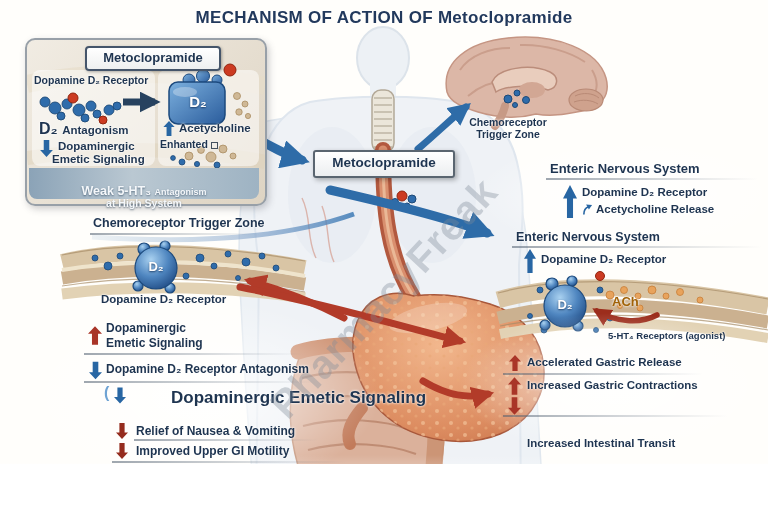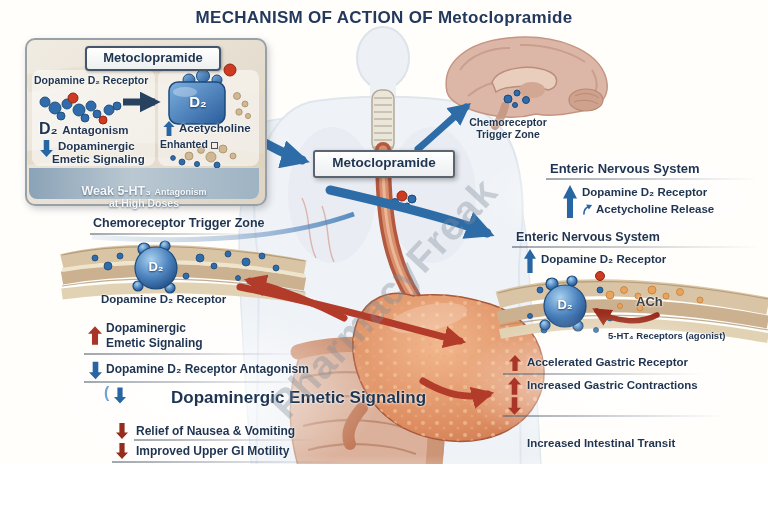--- a/index.html
+++ b/index.html
@@ -319,21 +319,21 @@
     <div class="arr" style="left:136px;top:81px;width:12px;height:15px;">
       <svg viewBox="0 0 12 16">
           <path class="fill-blue" d="M6 0 L12 6.5 H8.6 V16 H3.4 V6.5 H0 Z"></path>
         </svg>
     </div>
     <div class="txt" style="left:152px;top:82px;font-size:11.5px;">Acetycholine</div>
     <div class="txt" style="left:133px;top:98px;font-size:10.5px;"><span>Enhanted</span><span class="sq"></span></div>
 
     <div id="band" class="abs">
       <div class="l1"><span>Weak 5-HT₃</span> <span class="small">Antagonism</span></div>
-      <div class="l2">at High Doses</div>
+      <div class="l2">at High System</div>
     </div>
   </div>
 
   <div id="center-box" class="abs z2">Metoclopramide</div>
 
   <div class="txt z2" style="left:448px;top:116px;width:120px;text-align:center;font-size:10.5px;white-space:normal;">
     <div>Chemoreceptor</div>
     <div>Trigger Zone</div>
   </div>
 
@@ -405,29 +405,29 @@
   <div class="rule z2" style="left:512px;top:246px;width:250px;"></div>
 
   <div class="arr z2" style="left:524px;top:249px;width:12px;height:24px;">
     <svg viewBox="0 0 12 16" preserveAspectRatio="none">
         <path class="fill-blue" d="M6 0 L12 6.5 H8.6 V16 H3.4 V6.5 H0 Z"></path>
       </svg>
   </div>
   <div class="txt z2" style="left:541px;top:253px;font-size:11.5px;">Dopamine D₂ Receptor</div>
 
   <div class="ball-label z2" style="left:552px;top:297px;width:26px;font-size:13px;">D₂</div>
-  <div class="txt z2" style="left:636px;top:294px;font-size:13px;color:#404040;">ACh</div>
+  <div class="txt z2" style="left:612px;top:294px;font-size:13px;color:#a16207;">ACh</div>
   <div class="txt z2" style="left:587px;top:330px;font-size:9.5px;padding-left:21px;">5-HT₄ Receptors (agonist)</div>
 
   <div class="arr z2" style="left:509px;top:354px;width:12px;height:18px;">
     <svg viewBox="0 0 12 16">
         <path class="fill-red" d="M6 0 L12 6.5 H8.6 V16 H3.4 V6.5 H0 Z"></path>
       </svg>
   </div>
-  <div class="txt z2" style="left:527px;top:356px;font-size:11.5px;">Accelerated Gastric Receptor</div>
+  <div class="txt z2" style="left:527px;top:356px;font-size:11.5px;">Accelerated Gastric Release</div>
   <div class="rule z2" style="left:503px;top:373px;width:200px;"></div>
 
   <div class="arr z2" style="left:508px;top:377px;width:13px;height:18px;">
     <svg viewBox="0 0 12 16">
         <path class="fill-red" d="M6 0 L12 6.5 H8.6 V16 H3.4 V6.5 H0 Z"></path>
       </svg>
   </div>
   <div class="txt z2" style="left:527px;top:379px;font-size:11.5px;">Increased Gastric Contractions</div>
 
   <div class="arr z2" style="left:508px;top:397px;width:13px;height:18px;">

